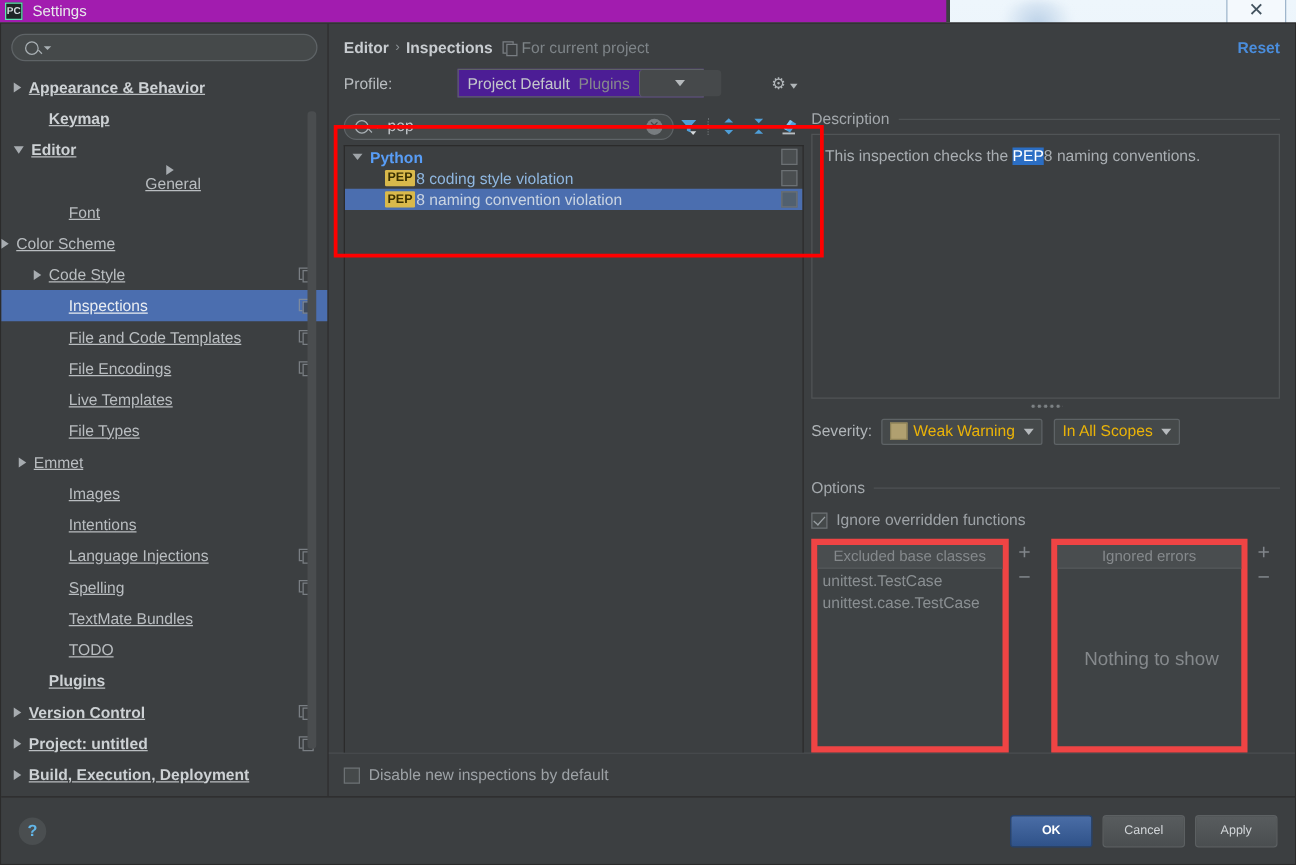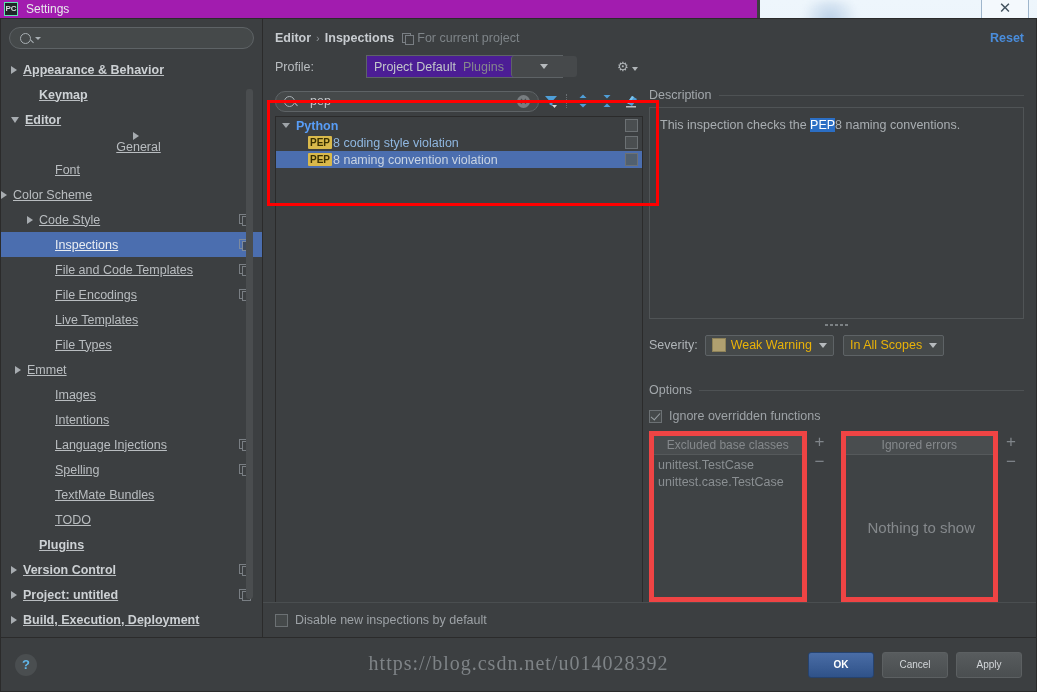--- a/index.html
+++ b/index.html
@@ -452,18 +452,17 @@
       </div>
     </div>
 
     <div class="dlg-footer">
       <span class="help-btn">?</span>
       <div class="footer-btns">
         <span class="btn primary">OK</span>
         <span class="btn normal">Cancel</span>
         <span class="btn normal">Apply</span>
       </div>
-      <div class="watermark">https://blog.csdn.net/u014028392</div>
     </div>
   </div>
 
   <div class="redbox" style="left:267px;top:100px;width:392px;height:106px;"></div>
 </div>
 
 </body></html>

